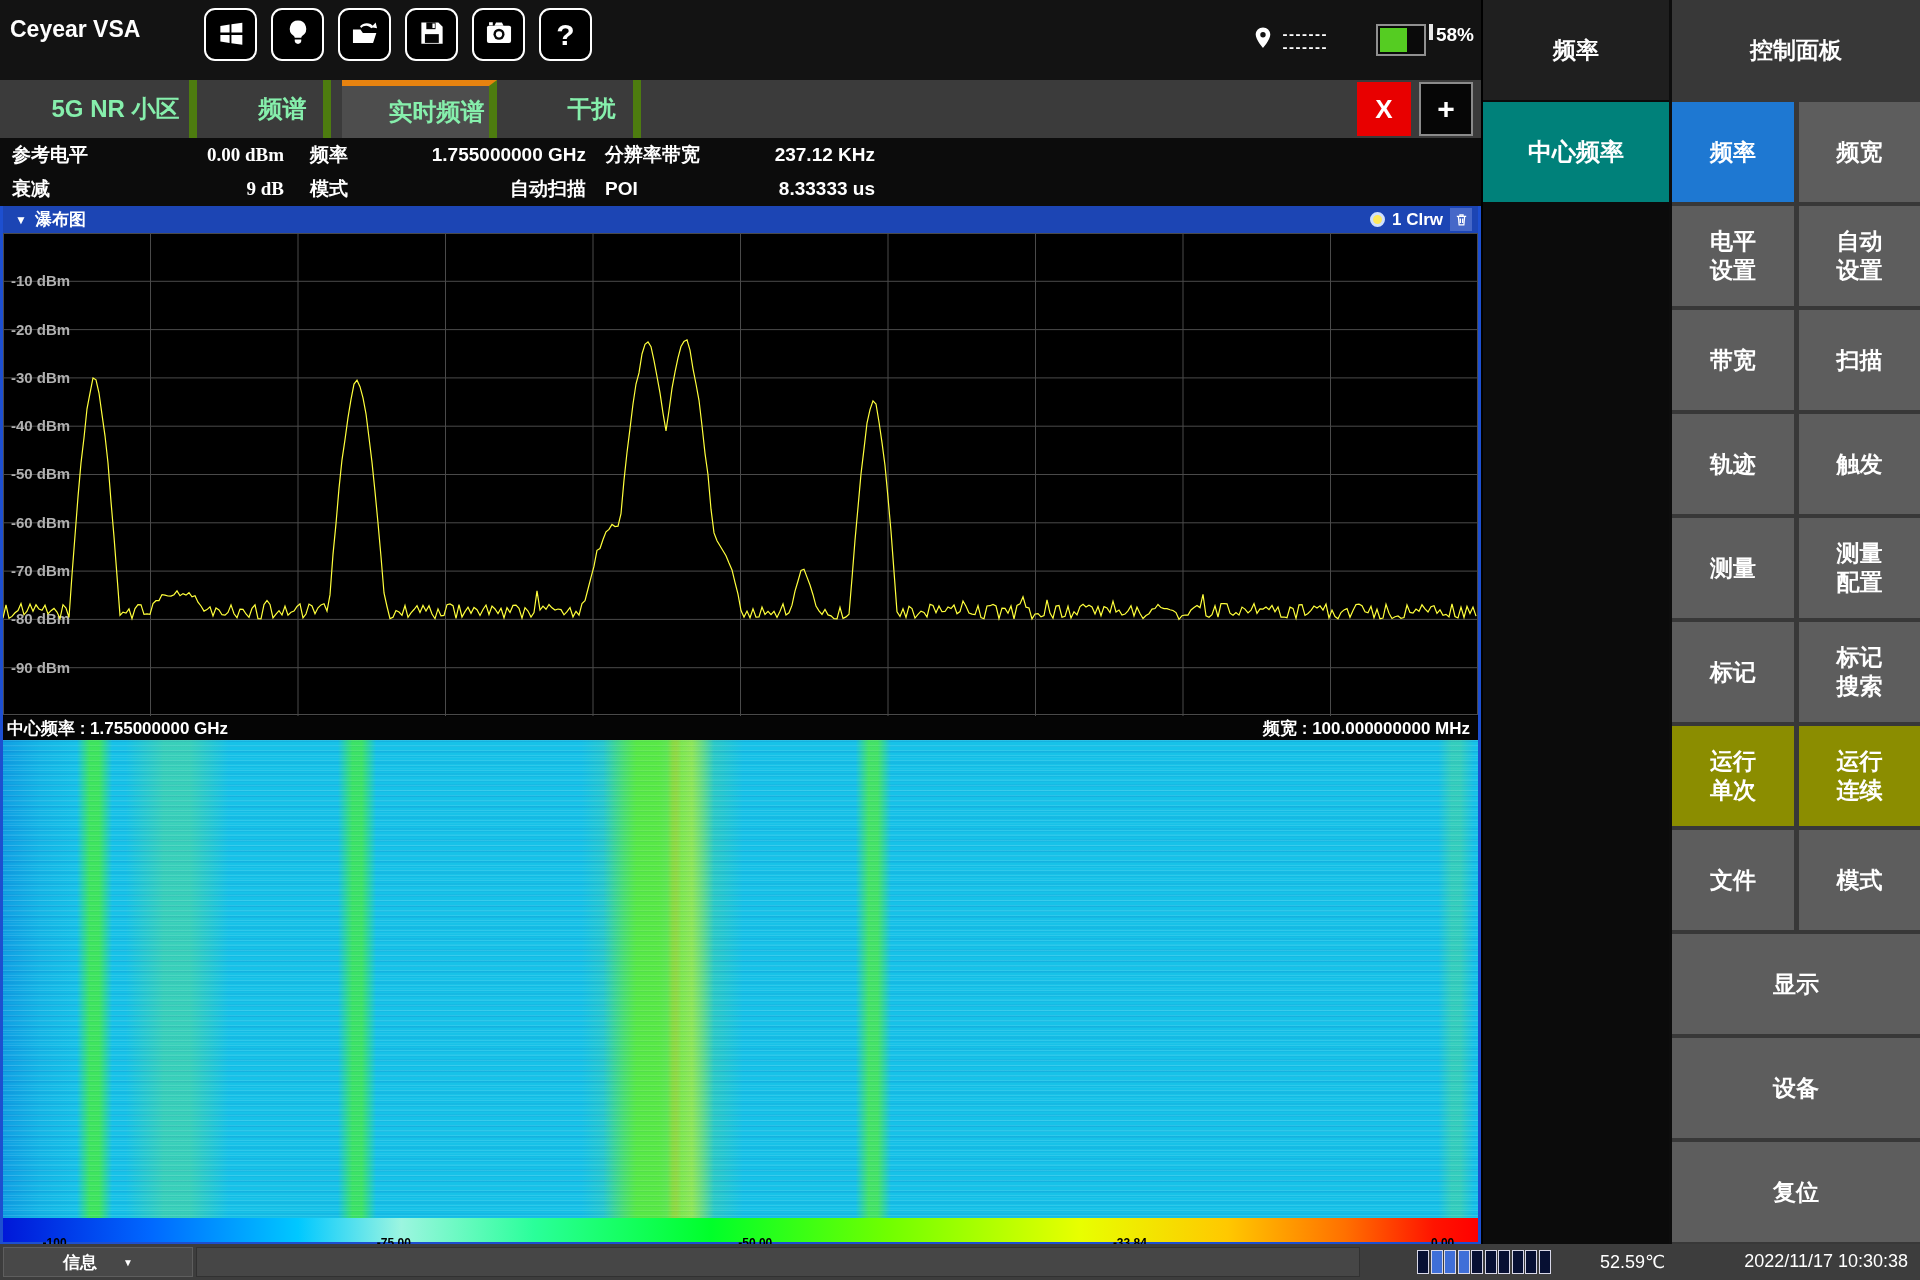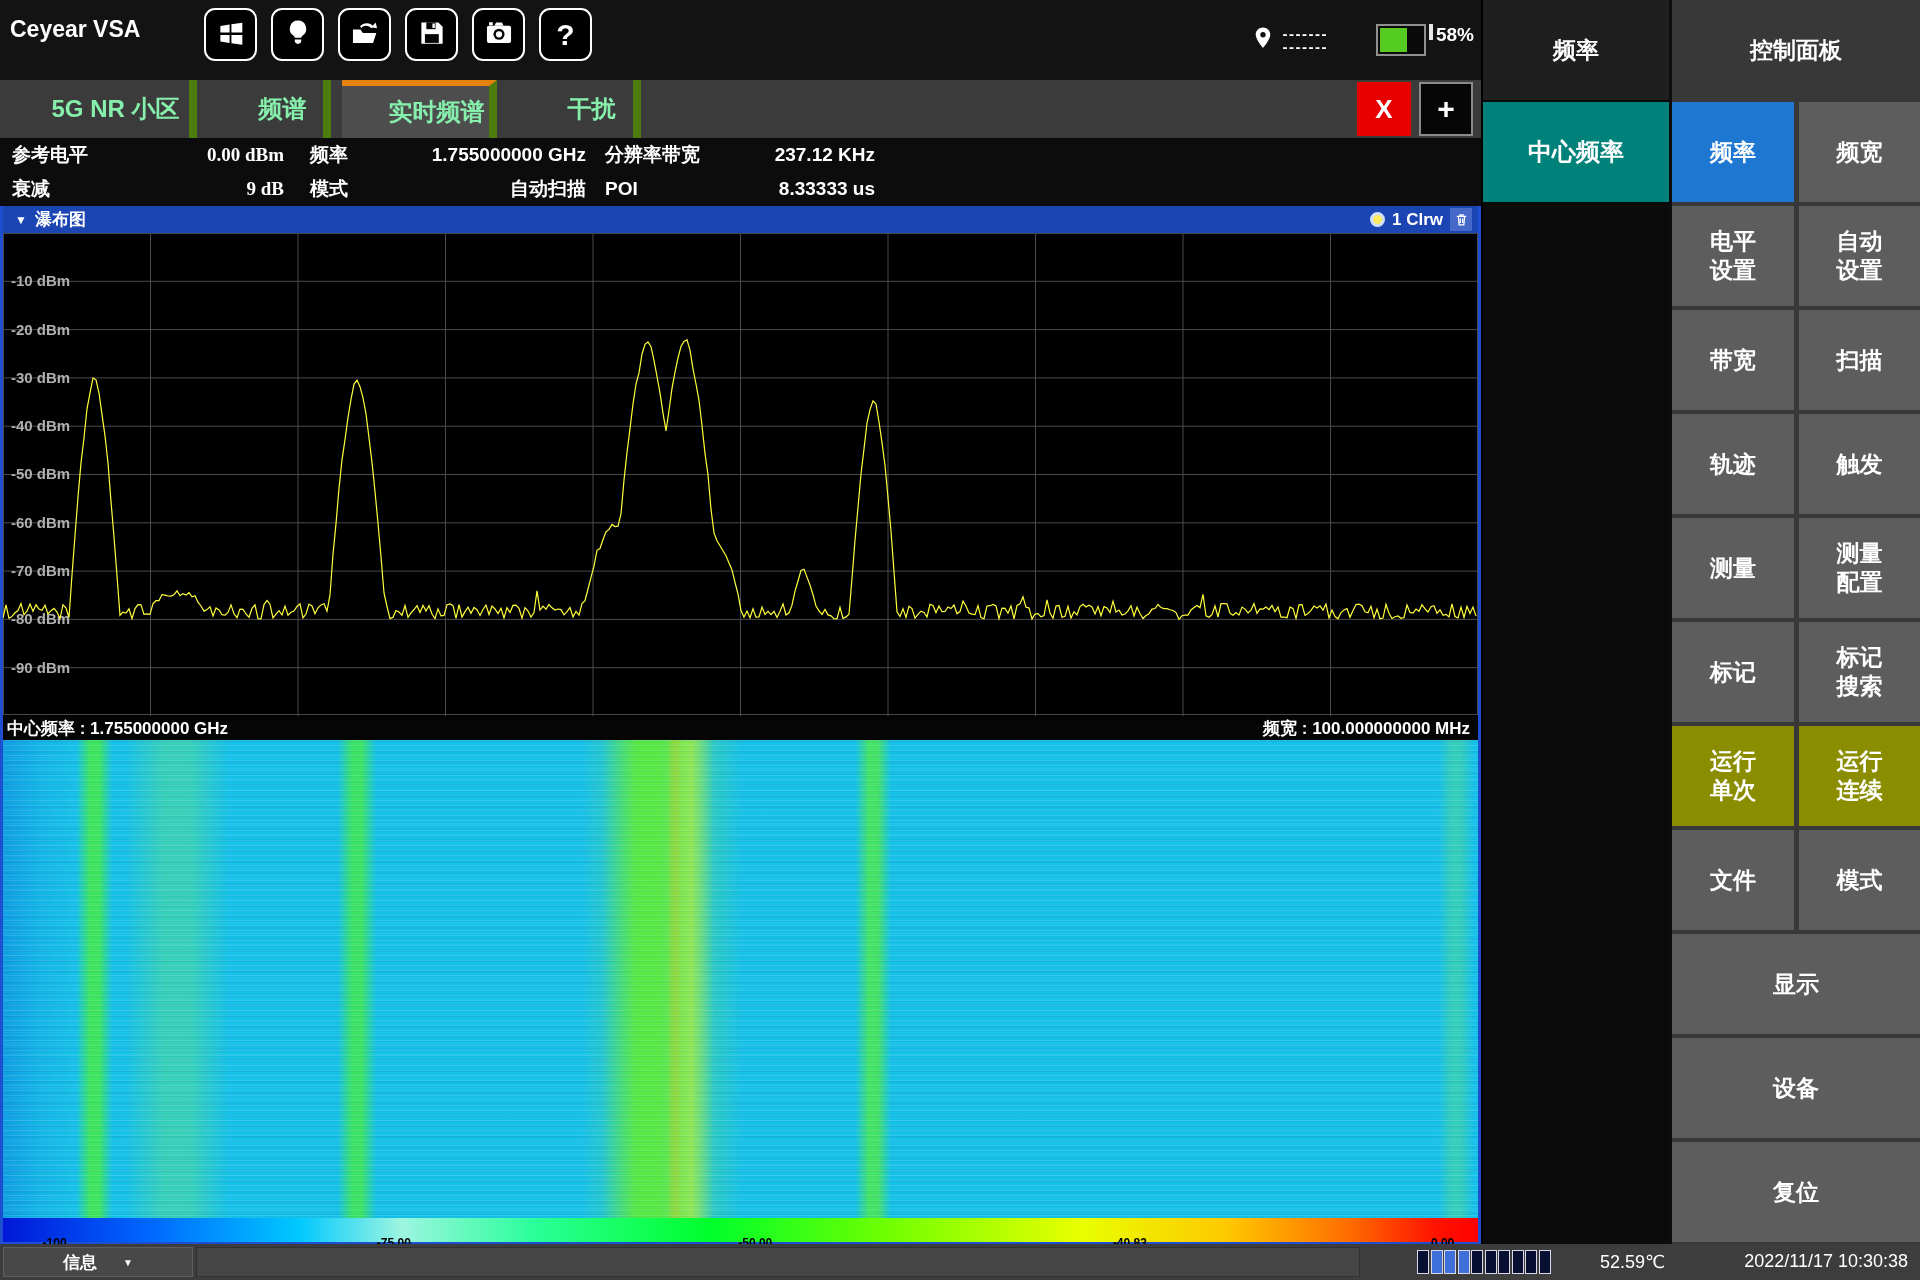--- a/index.html
+++ b/index.html
@@ -252,21 +252,21 @@
     </div>
     <div class="freq-row">
       <span>中心频率 : 1.755000000 GHz</span>
       <span>频宽 : 100.000000000 MHz</span>
     </div>
     <div class="waterfall" id="waterfall" style="background-color: rgb(23, 194, 232); background-image: repeating-linear-gradient(rgba(255, 255, 255, 0.1) 0px, rgba(255, 255, 255, 0.1) 1px, rgba(0, 60, 160, 0.06) 1px, rgba(0, 60, 160, 0.06) 2px, rgba(0, 0, 0, 0) 2px, rgba(0, 0, 0, 0) 5px), linear-gradient(90deg, rgba(0, 0, 0, 0) 5%, rgba(70, 235, 70, 0.85) 5.9%, rgba(70, 235, 70, 0.85) 6.5%, rgba(0, 0, 0, 0) 7.4%), linear-gradient(90deg, rgba(0, 0, 0, 0) 8.3%, rgba(120, 235, 100, 0.35) 10.92%, rgba(120, 235, 100, 0.35) 12.67%, rgba(0, 0, 0, 0) 15.3%), linear-gradient(90deg, rgba(0, 0, 0, 0) 22.7%, rgba(70, 235, 70, 0.8) 23.68%, rgba(70, 235, 70, 0.8) 24.32%, rgba(0, 0, 0, 0) 25.3%), linear-gradient(90deg, rgba(0, 0, 0, 0) 40.7%, rgba(90, 235, 60, 0.9) 42.95%, rgba(90, 235, 60, 0.9) 44.45%, rgba(0, 0, 0, 0) 46.7%), linear-gradient(90deg, rgba(0, 0, 0, 0) 39.2%, rgba(120, 230, 80, 0.45) 43.33%, rgba(120, 230, 80, 0.45) 46.08%, rgba(0, 0, 0, 0) 50.2%), linear-gradient(90deg, rgba(0, 0, 0, 0) 45%, rgba(255, 170, 60, 0.85) 45.38%, rgba(255, 170, 60, 0.85) 45.63%, rgba(0, 0, 0, 0) 46%), linear-gradient(90deg, rgba(0, 0, 0, 0) 44.2%, rgba(190, 240, 60, 0.8) 45.7%, rgba(190, 240, 60, 0.8) 46.7%, rgba(0, 0, 0, 0) 48.2%), linear-gradient(90deg, rgba(0, 0, 0, 0) 57.8%, rgba(80, 235, 70, 0.8) 58.7%, rgba(80, 235, 70, 0.8) 59.3%, rgba(0, 0, 0, 0) 60.2%), linear-gradient(90deg, rgba(0, 0, 0, 0) 97.3%, rgba(120, 235, 90, 0.3) 98.2%, rgba(120, 235, 90, 0.3) 98.8%, rgba(0, 0, 0, 0) 99.7%), repeating-linear-gradient(rgba(0, 70, 170, 0.07) 0px, rgba(0, 70, 170, 0.07) 2px, rgba(0, 0, 0, 0) 2px, rgba(0, 0, 0, 0) 6px, rgba(255, 255, 255, 0.05) 6px, rgba(255, 255, 255, 0.05) 7px, rgba(0, 0, 0, 0) 7px, rgba(0, 0, 0, 0) 11px), linear-gradient(90deg, rgba(0, 80, 215, 0.3) 0%, rgba(0, 80, 215, 0.1) 2.5%, rgba(0, 0, 0, 0) 5%);"></div>
     <div class="colorbar" id="colorbar" style="background: linear-gradient(90deg, rgb(0, 24, 216) 0%, rgb(0, 104, 255) 10%, rgb(0, 200, 255) 20%, rgb(156, 245, 224) 27%, rgb(42, 255, 154) 36%, rgb(0, 255, 42) 48%, rgb(112, 255, 0) 60%, rgb(232, 255, 0) 73%, rgb(255, 200, 0) 83%, rgb(255, 112, 0) 91%, rgb(255, 20, 0) 97%, rgb(255, 0, 0) 100%);">
         <span style="left: 3.5%;">-100</span>
         <span style="left: 26.5%;">-75.00</span>
         <span style="left: 51%;">-50.00</span>
-        <span style="left: 76.4%;">-40.83</span>
+        <span style="left: 76.4%;">-33.84</span>
         <span style="left: 97.6%;">0.00</span>
       </div>
   </section>
 
   <aside class="panel">
     <div class="menu-col">
       <div class="menu-header">频率</div>
       <div class="menu-items" id="menuItems">
           <div class="menu-btn teal">中心频率</div>
         </div>

